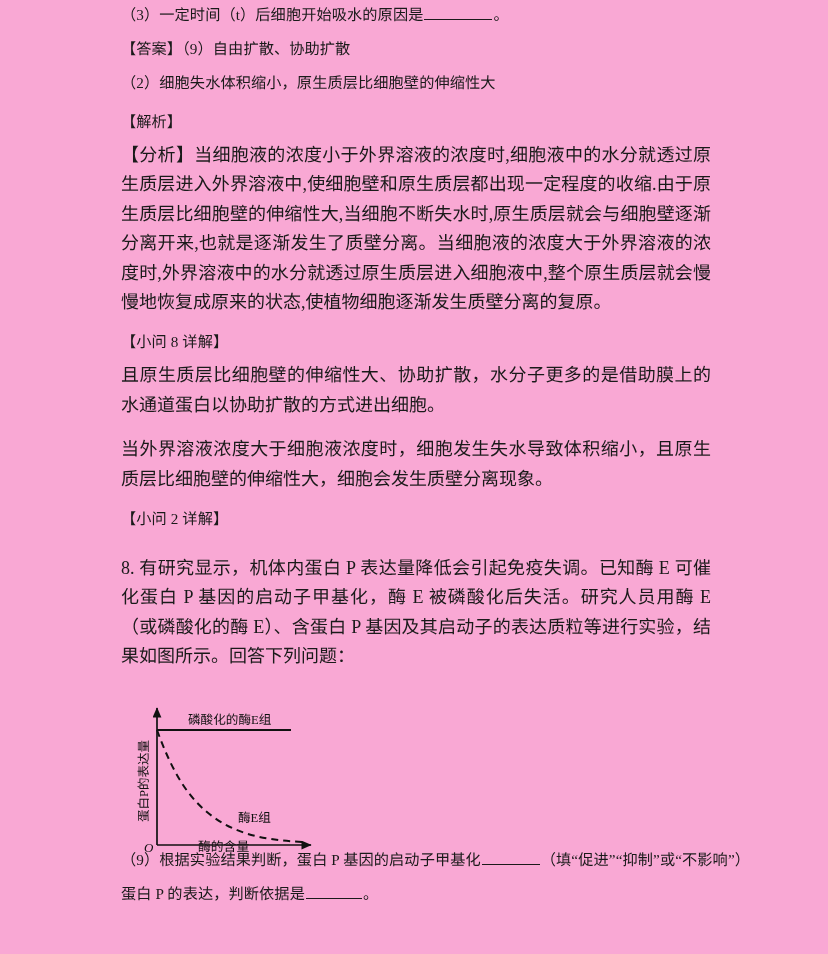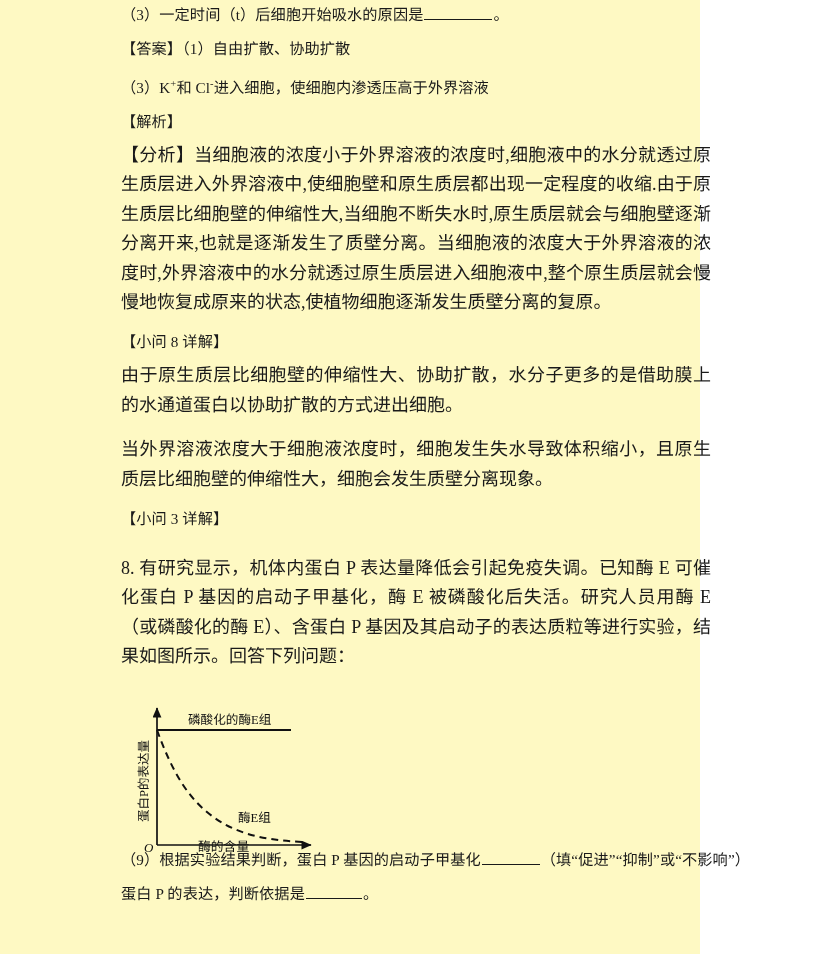--- a/index.html
+++ b/index.html
@@ -9,23 +9,23 @@
   }
   body {
     width: 828px;
     height: 954px;
     overflow: hidden;
     font-family: "Liberation Serif", "DejaVu Serif", serif;
     color: #1a1a1a;
   }
   #page {
     position: relative;
-    width: 700px;
+    width: 828px;
     height: 954px;
-    background: #fef9c3;
+    background: #f9a8d4;
   }
   .doc {
     position: absolute;
     left: 121px;
     top: 0px;
     width: 590px;
   }
   p.line {
     margin: 0;
     font-size: 15.2px;
@@ -76,55 +76,55 @@
 <body>
 
 <div id="page">
 
   <div class="doc">
 
     <p class="line"><span>（3）一定时间（t）后细胞开始吸水的原因是</span><span class="blank w1"></span><span>。</span></p>
 
     <div class="gap-sm"></div>
 
-    <p class="line">【答案】（1）自由扩散、协助扩散</p>
+    <p class="line">【答案】（9）自由扩散、协助扩散</p>
 
     <div class="gap-sm"></div>
 
+    <p class="line">（2）细胞失水体积缩小，原生质层比细胞壁的伸缩性大</p>
 
     <div class="gap-sm"></div>
 
-    <p class="line"><span>（3）K</span><sup class="ion">+</sup><span>和 Cl</span><sup class="ion">-</sup><span>进入细胞，使细胞内渗透压高于外界溶液</span></p>
 
     <div class="gap-sm"></div>
 
     <p class="line">【解析】</p>
 
     <div class="gap-sm"></div>
 
     <p class="para">【分析】当细胞液的浓度小于外界溶液的浓度时,细胞液中的水分就透过原生质层进入外界溶液中,使细胞壁和原生质层都出现一定程度的收缩.由于原生质层比细胞壁的伸缩性大,当细胞不断失水时,原生质层就会与细胞壁逐渐分离开来,也就是逐渐发生了质壁分离。当细胞液的浓度大于外界溶液的浓度时,外界溶液中的水分就透过原生质层进入细胞液中,整个原生质层就会慢慢地恢复成原来的状态,使植物细胞逐渐发生质壁分离的复原。</p>
 
     <div class="gap-md"></div>
 
     <p class="line">【小问 8 详解】</p>
 
     <div class="gap-sm"></div>
 
-    <p class="para">由于原生质层比细胞壁的伸缩性大、协助扩散，水分子更多的是借助膜上的水通道蛋白以协助扩散的方式进出细胞。</p>
+    <p class="para">且原生质层比细胞壁的伸缩性大、协助扩散，水分子更多的是借助膜上的水通道蛋白以协助扩散的方式进出细胞。</p>
 
     <div class="gap-md"></div>
 
 
     <div class="gap-sm"></div>
 
     <p class="para">当外界溶液浓度大于细胞液浓度时，细胞发生失水导致体积缩小，且原生质层比细胞壁的伸缩性大，细胞会发生质壁分离现象。</p>
 
     <div class="gap-md"></div>
 
-    <p class="line">【小问 3 详解】</p>
+    <p class="line">【小问 2 详解】</p>
 
     <div class="gap-sm"></div>
 
 
     <div class="gap-lg"></div>
 
     <p class="para">8. 有研究显示，机体内蛋白 P 表达量降低会引起免疫失调。已知酶 E 可催化蛋白 P 基因的启动子甲基化，酶 E 被磷酸化后失活。研究人员用酶 E（或磷酸化的酶 E）、含蛋白 P 基因及其启动子的表达质粒等进行实验，结果如图所示。回答下列问题：</p>
 
     <div style="height:168px"></div>
 

